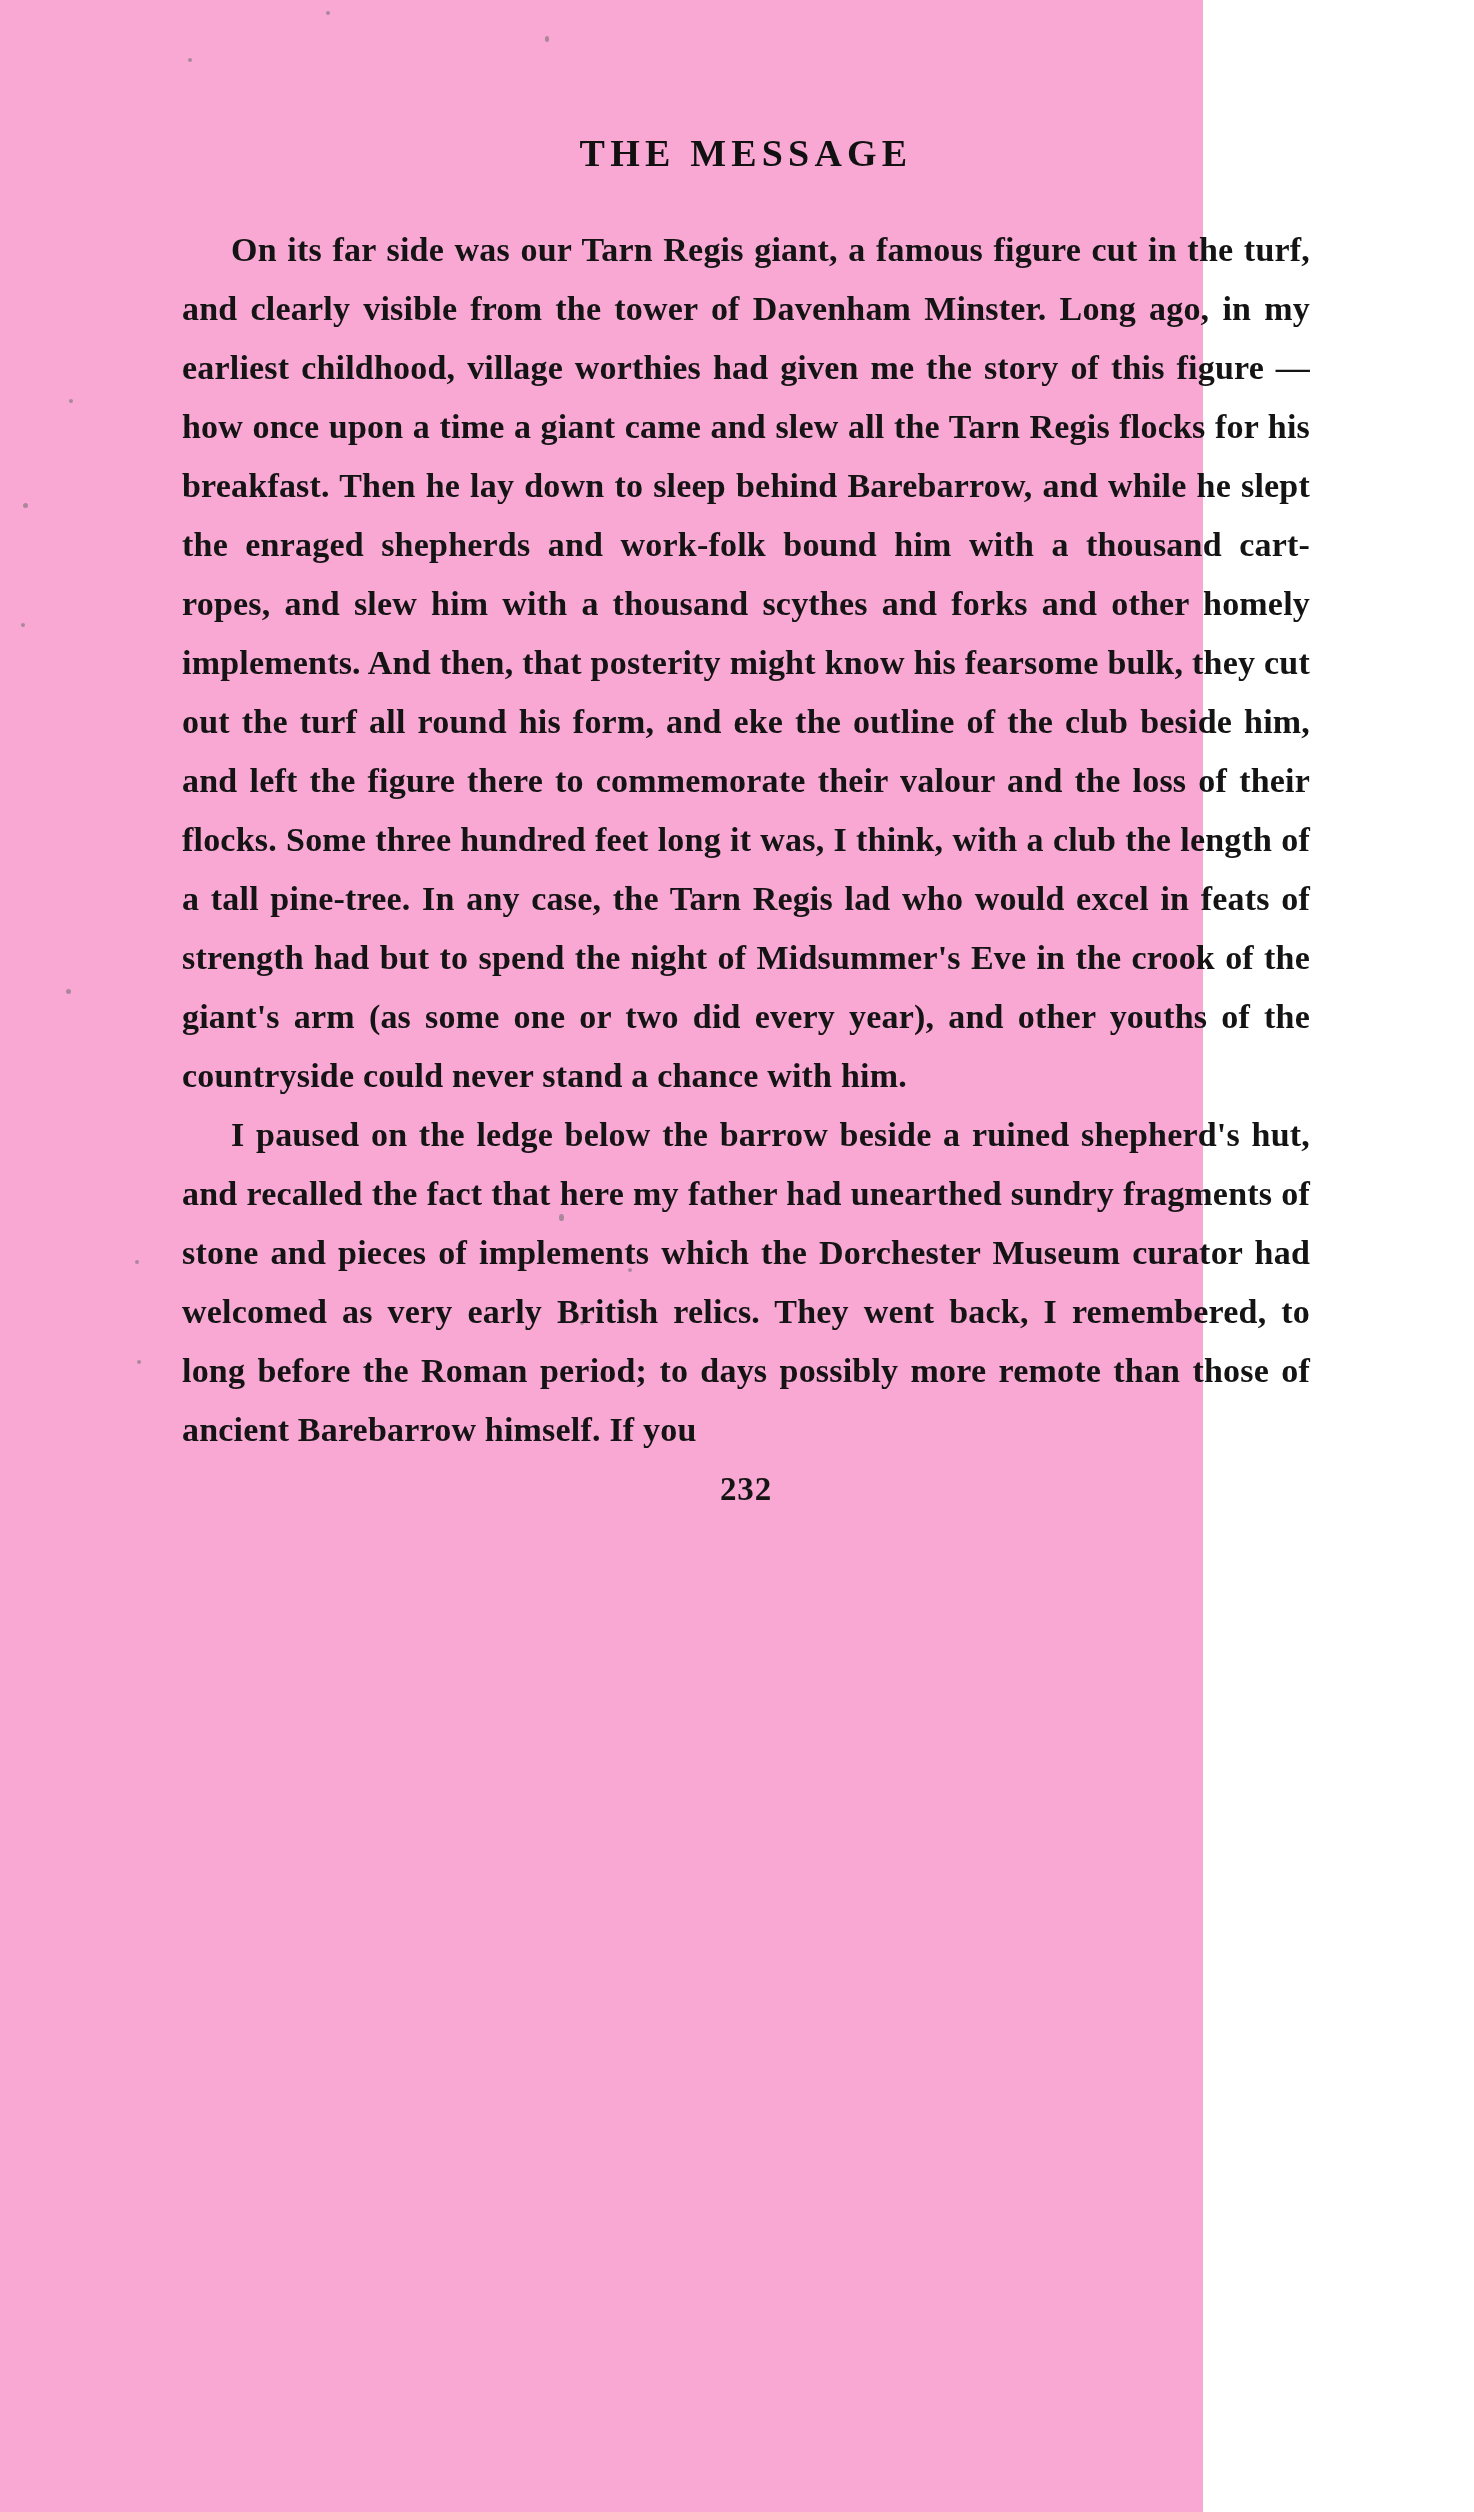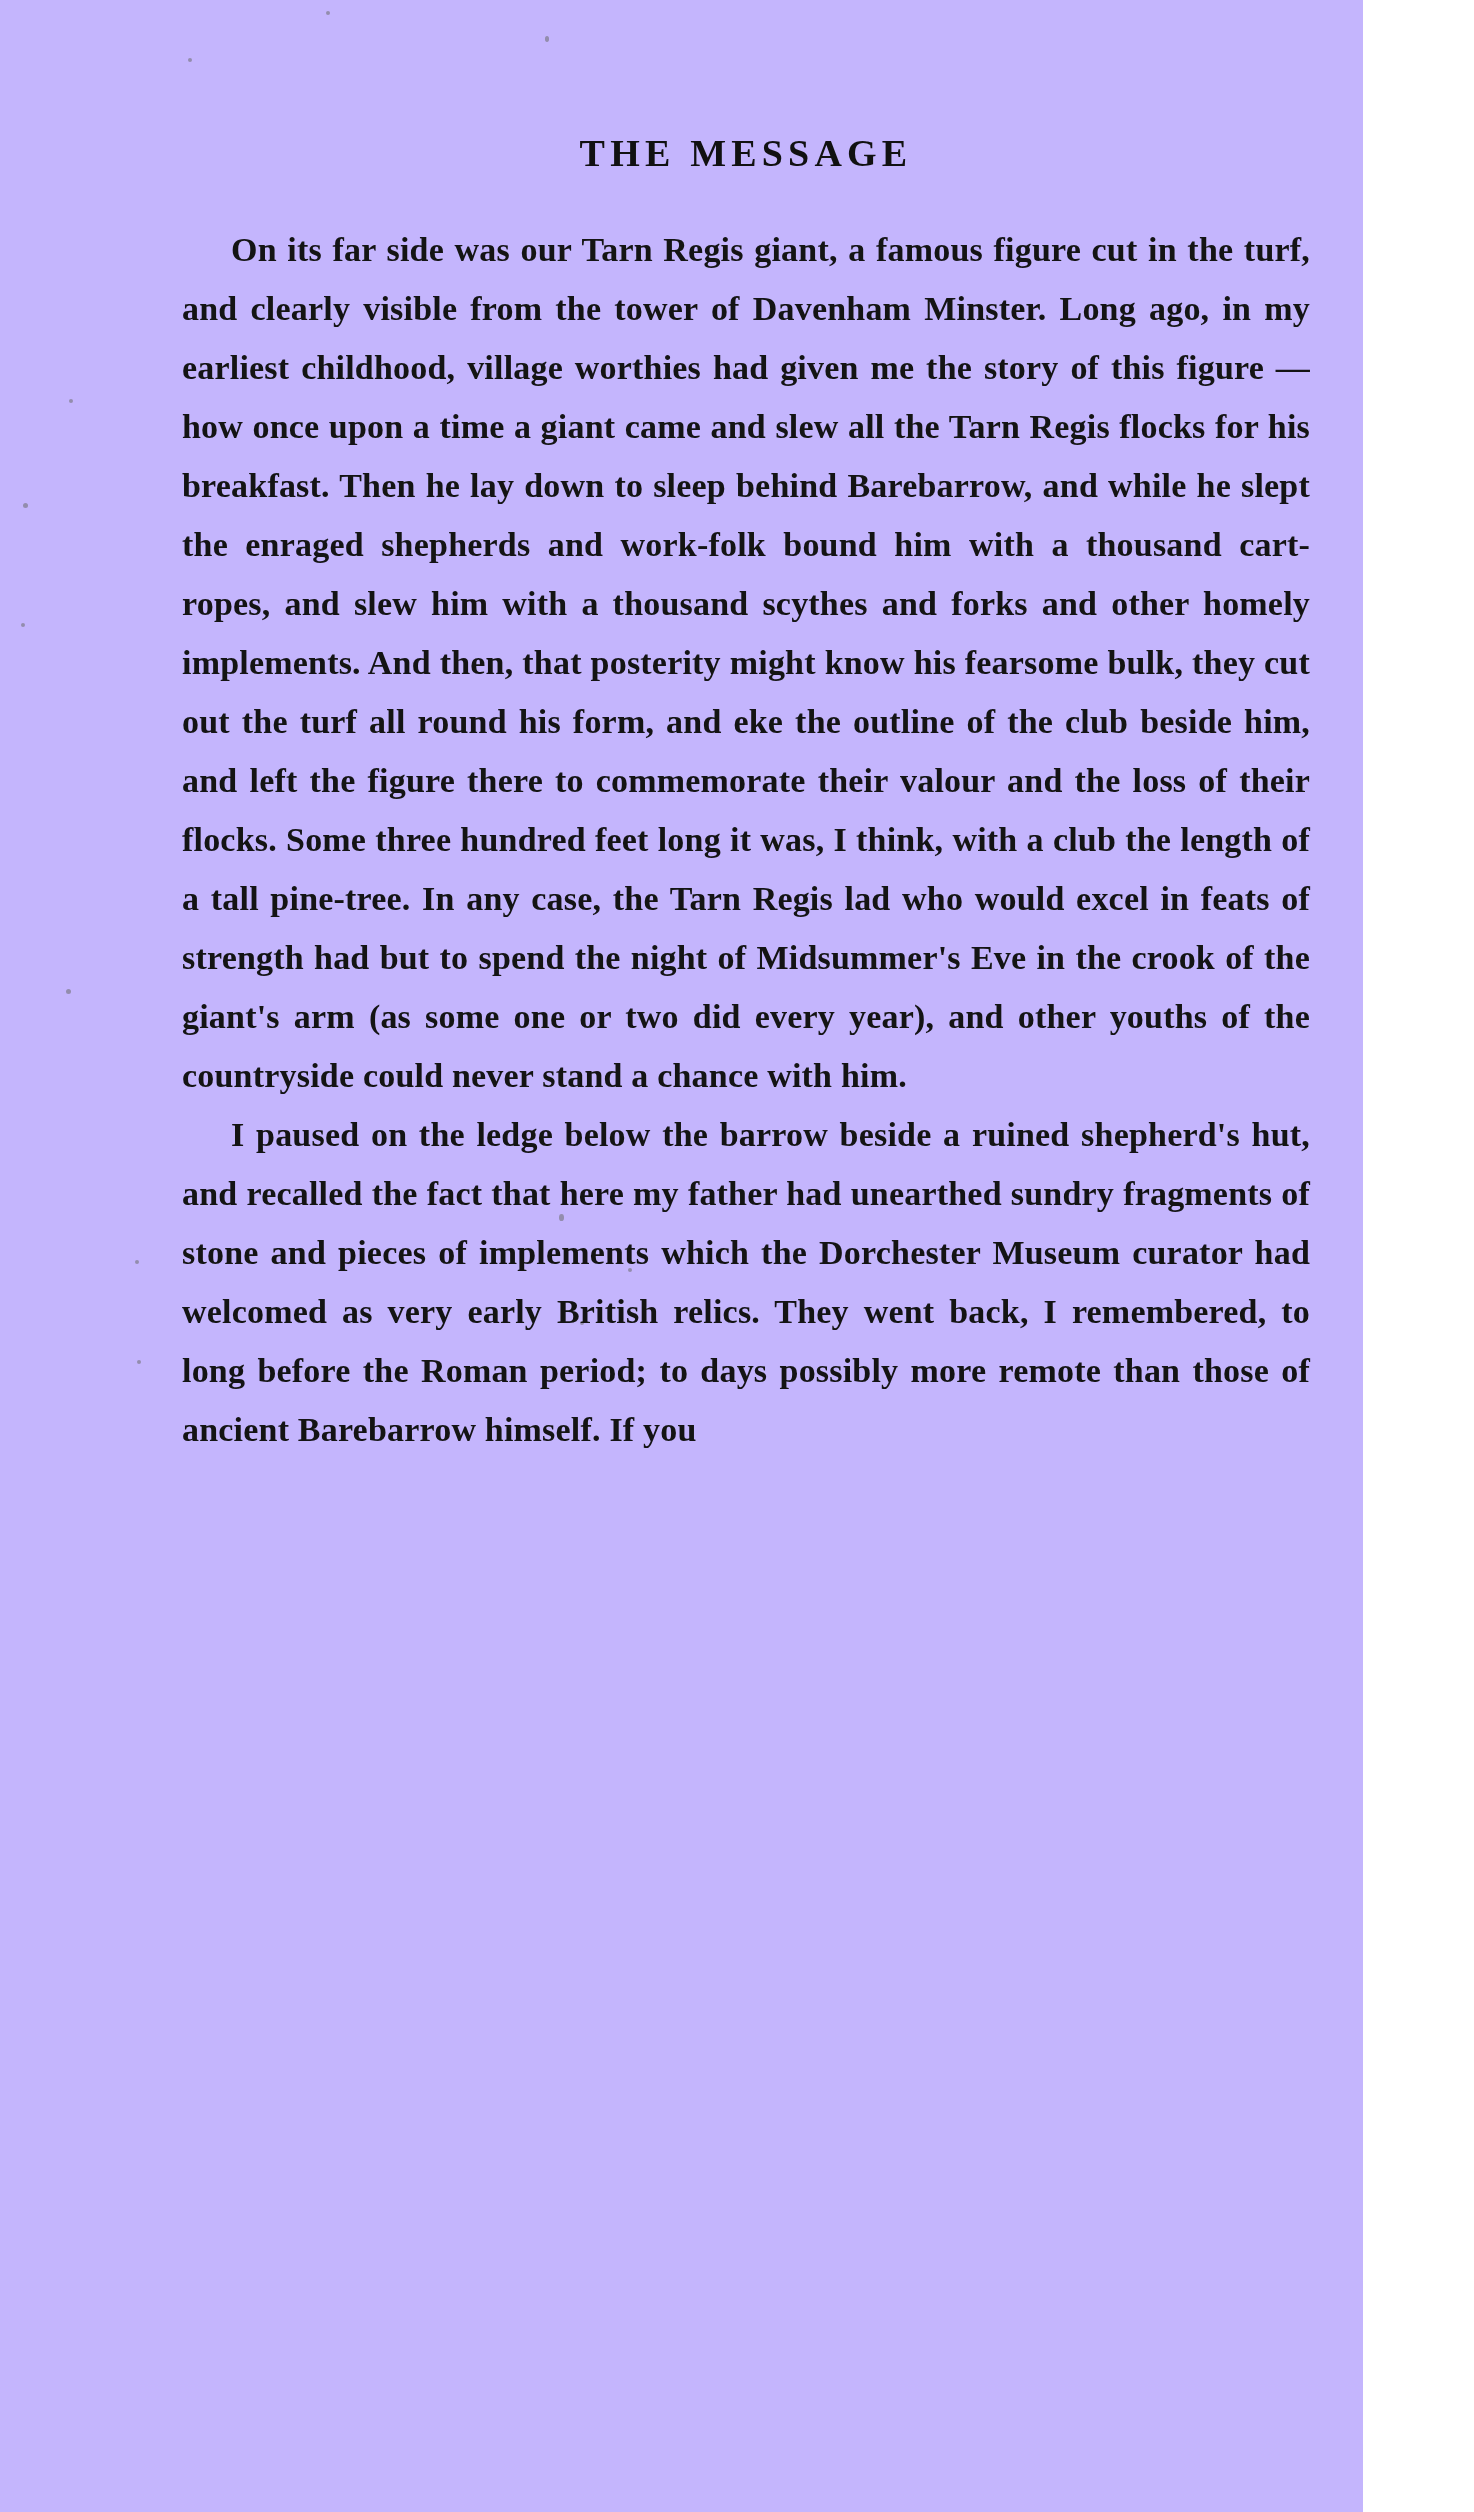--- a/index.html
+++ b/index.html
@@ -12,23 +12,23 @@
     height: 2512px;
     position: relative;
     font-family: "Liberation Serif", serif;
     color: #1a1a1a;
     overflow: hidden;
   }
   .page {
     position: absolute;
     left: 0;
     top: 0;
-    width: 1363px;
+    width: 1203px;
     height: 2512px;
-    background: #c4b5fd;
+    background: #f9a8d4;
   }
   .page-inner {
     position: absolute;
     left: 182px;
     top: 131px;
     width: 1128px;
   }
   .running-head {
     text-align: center;
     font-size: 38px;
@@ -86,15 +86,16 @@
   <span class="speck" style="left:580px; top:1321px; width:4.4px; height:4.4px;"></span>
 
   <div class="page-inner">
     <h1 class="running-head">THE MESSAGE</h1>
 
     <div class="body-text">
       <p class="indent">On its far side was our Tarn Regis giant, a famous figure cut in the turf, and clearly visible from the tower of Davenham Minster.  Long ago, in my earliest childhood, village worthies had given me the story of this figure — how once upon a time a giant came and slew all the Tarn Regis flocks for his breakfast.  Then he lay down to sleep behind Barebarrow, and while he slept the enraged shepherds and work-folk bound him with a thousand cart-ropes, and slew him with a thousand scythes and forks and other homely implements.  And then, that posterity might know his fearsome bulk, they cut out the turf all round his form, and eke the outline of the club beside him, and left the figure there to commemorate their valour and the loss of their flocks.  Some three hundred feet long it was, I think, with a club the length of a tall pine-tree.  In any case, the Tarn Regis lad who would excel in feats of strength had but to spend the night of Midsummer's Eve in the crook of the giant's arm (as some one or two did every year), and other youths of the countryside could never stand a chance with him.</p>
       <p class="indent">I paused on the ledge below the barrow beside a ruined shepherd's hut, and recalled the fact that here my father had unearthed sundry fragments of stone and pieces of implements which the Dorchester Museum curator had welcomed as very early British relics.  They went back, I remembered, to long before the Roman period; to days possibly more remote than those of ancient Barebarrow himself.  If you</p>
     </div>
 
+    <div class="folio">232</div>
   </div>
 </div>
 
 
 </body></html>

